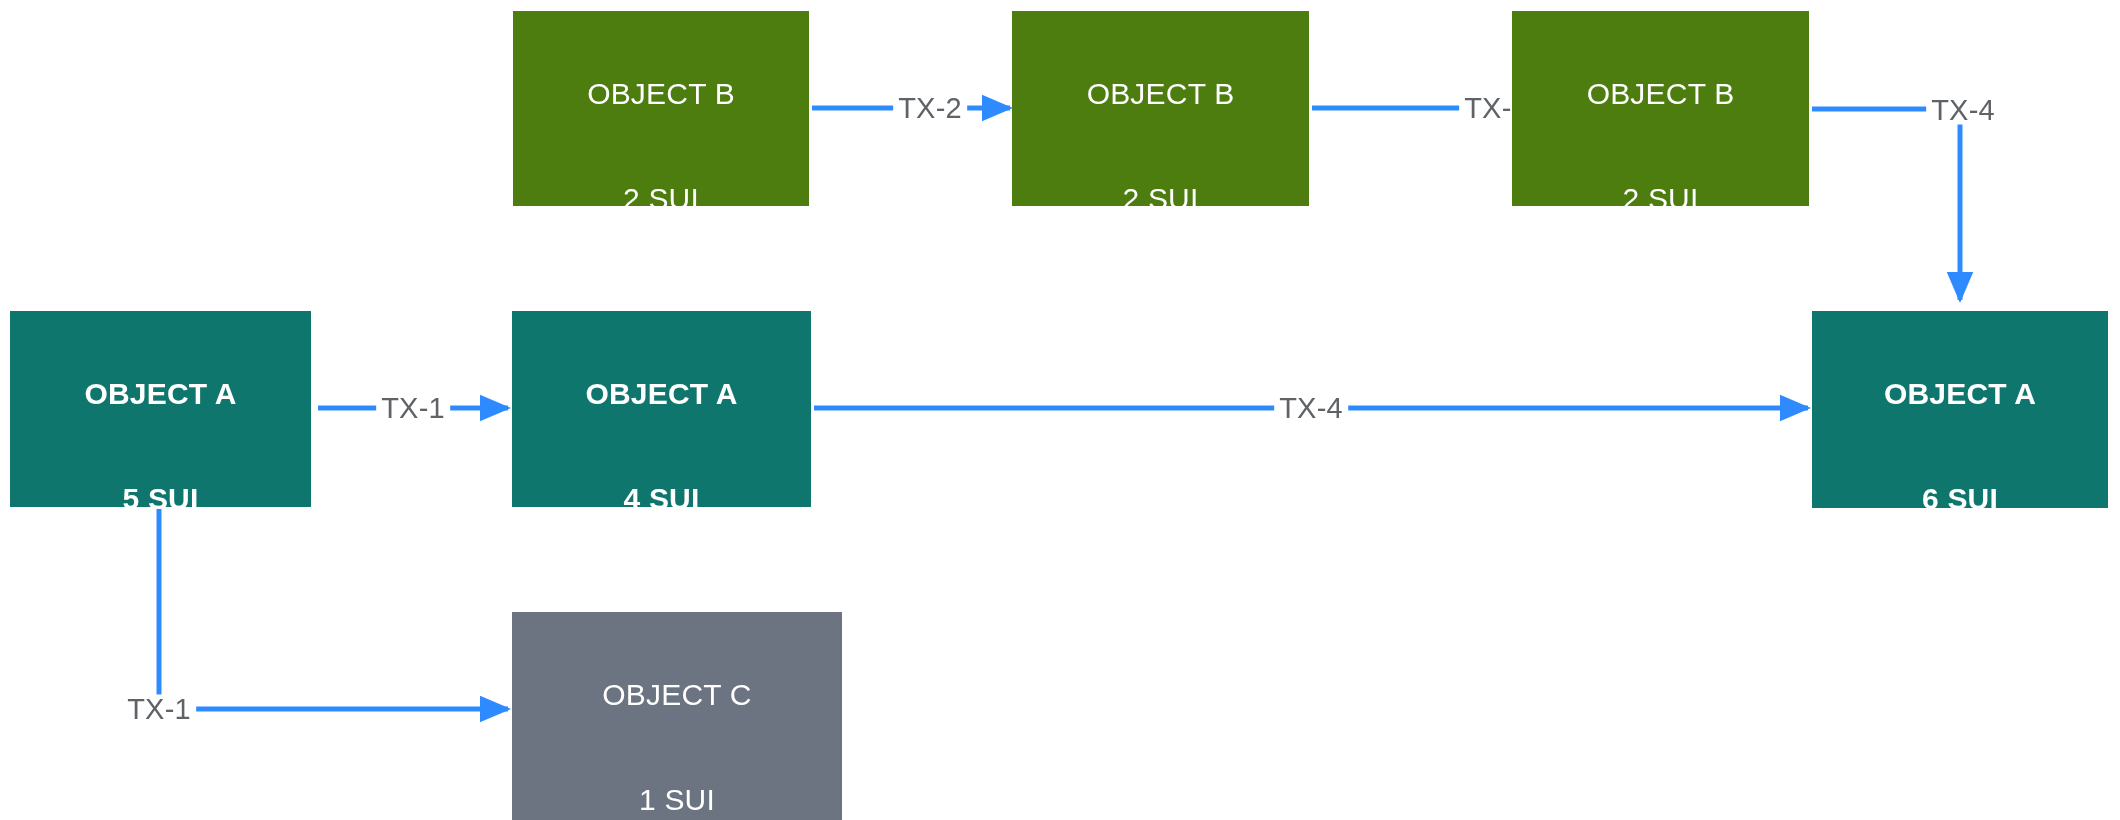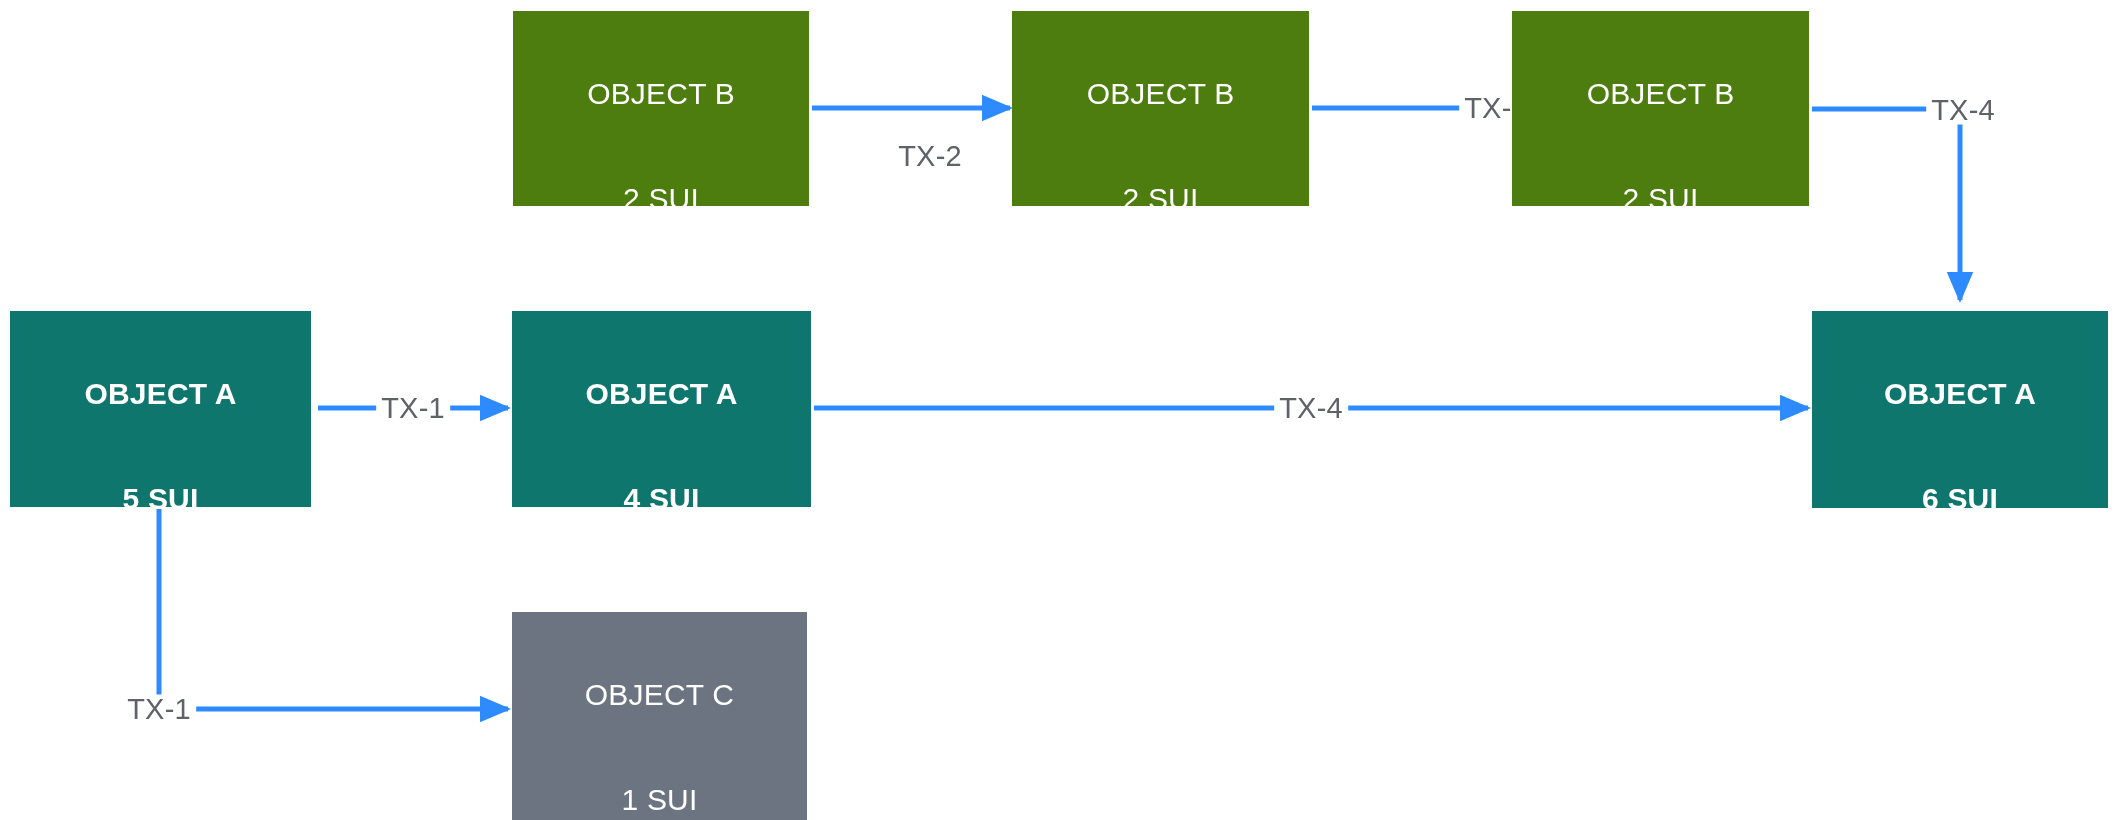--- a/index.html
+++ b/index.html
@@ -88,21 +88,21 @@
 
     <path class="edge-line" d="M1812,109 L1960,109 L1960,300" marker-end="url(#arrowhead)"></path>
 
     <line class="edge-line" x1="318" y1="408" x2="508" y2="408" marker-end="url(#arrowhead)"></line>
 
     <line class="edge-line" x1="814" y1="408" x2="1808" y2="408" marker-end="url(#arrowhead)"></line>
 
     <path class="edge-line" d="M159,509 L159,709 L508,709" marker-end="url(#arrowhead)"></path>
   </svg>
 
-  <span class="edge-label" style="left:930px;  top:108px;margin-top:48px;">TX-2</span>
+  <span class="edge-label" style="left:930px;  top:108px;">TX-2</span>
 
   <span class="edge-label" style="left:1496px; top:108px;">TX-3</span>
 
   <span class="edge-label" style="left:1963px; top:110px;">TX-4</span>
 
   <span class="edge-label" style="left:413px;  top:408px;">TX-1</span>
 
   <span class="edge-label" style="left:1311px; top:408px;">TX-4</span>
 
   <span class="edge-label" style="left:159px;  top:709px;">TX-1</span>
@@ -148,21 +148,21 @@
   </div>
 
   <div class="node black" style="left:1812px; top:311px; width:296px; height:197px;">
     <div class="head">
       <span class="title">OBJECT A</span>
       <span class="amount">6 SUI</span>
     </div>
 
   </div>
 
-  <div class="node gray" style="left:512px; top:612px; width:295px; height:208px;">
+  <div class="node gray" style="left:512px; top:612px; width:330px; height:208px;">
     <div class="head">
       <span class="title">OBJECT C</span>
       <span class="amount">1 SUI</span>
     </div>
 
   </div>
 
 </div>
 
 </body></html>

